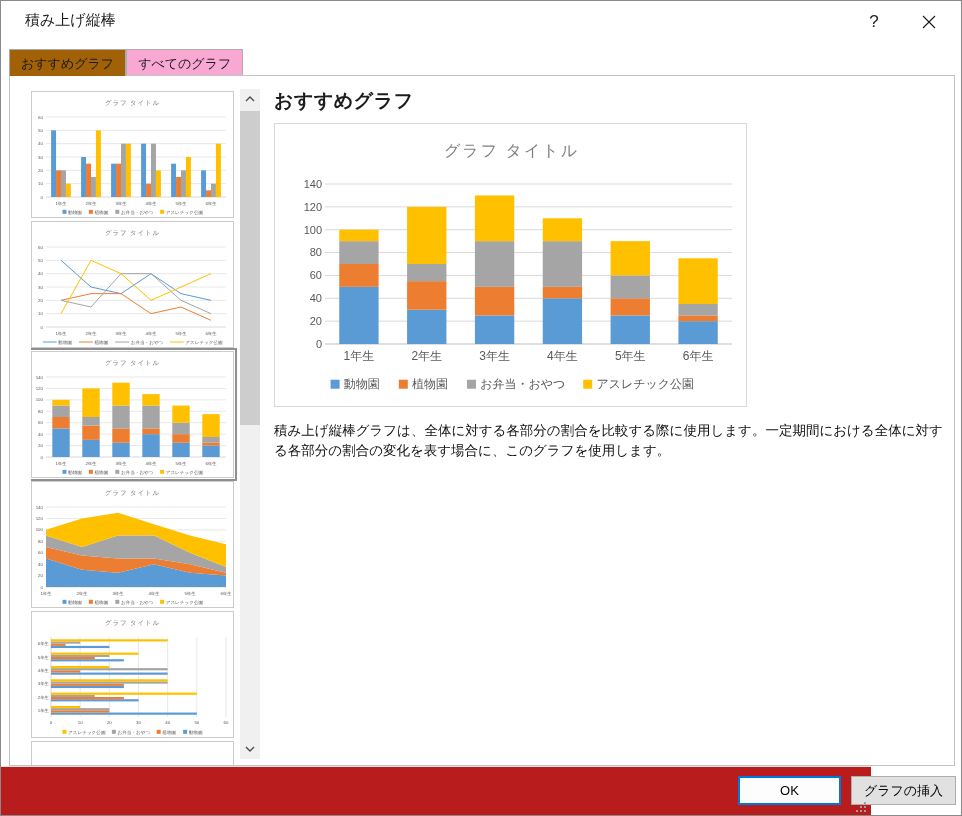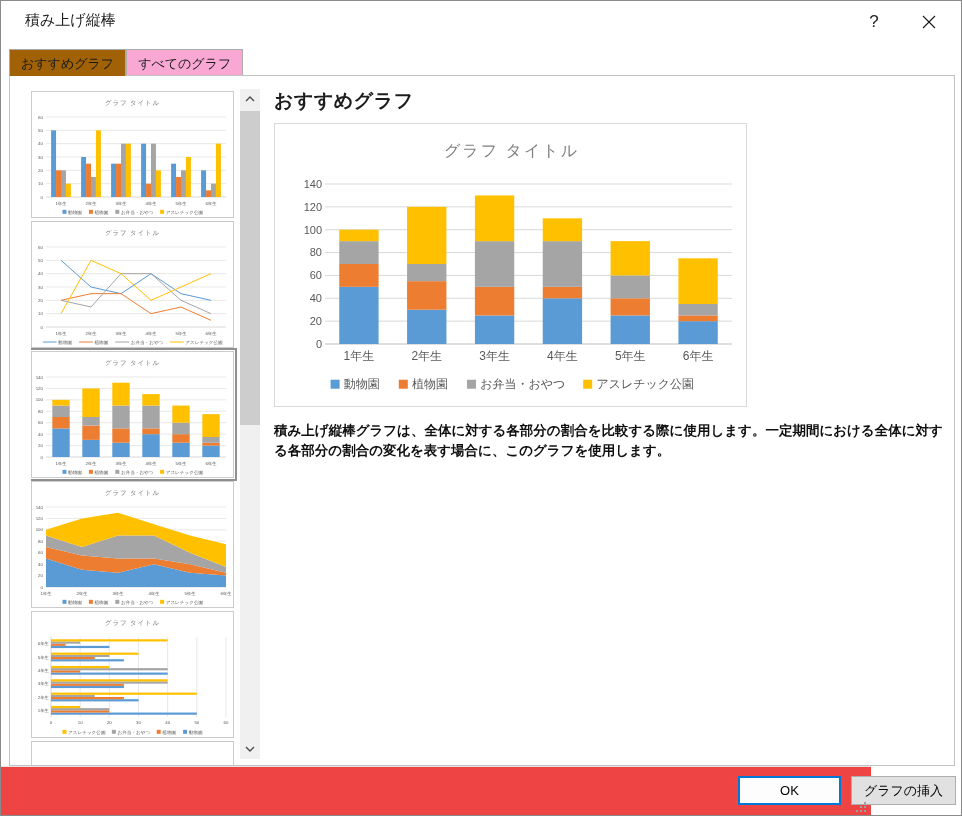--- a/index.html
+++ b/index.html
@@ -31,24 +31,24 @@
   
   .scrollbar { position:absolute; left:230px; top:13px; width:20px; height:670px; background:#f0f0f0; }
   .sb-btn { position:absolute; left:0; width:20px; height:20px; background:#f0f0f0; border:none; display:flex; align-items:center; justify-content:center; }
   .sb-up { top:0; } .sb-down { bottom:0; }
   .sb-thumb { position:absolute; left:0; top:22px; width:20px; height:314px; background:#cdcdcd; }
 
   
   .right-pane { position:absolute; left:264px; top:12px; width:676px; }
   .type-heading { font-size:19px; font-weight:bold; color:#1c1c1c; letter-spacing:0.5px; }
   .preview-box { margin-top:9px; width:473px; height:284px; border:1px solid #d9d9d9; background:#fff; padding:2px; }
-  .desc { margin-top:14px; font-size:13.5px; line-height:1.5; color:#101010; width:678px;font-weight:bold; }
-
-  
-  .footer { position:absolute; left:0; top:765px; width:870px; height:51px; background:#ef4444; border-top:1px solid #e3e3e3; }
+  .desc { margin-top:14px; font-size:13.5px; line-height:1.5; color:#101010; width:678px; }
+
+  
+  .footer { position:absolute; left:0; top:765px; width:870px; height:51px; background:#b91c1c; border-top:1px solid #e3e3e3; }
   .btn { position:absolute; top:9px; height:29px; font-size:13px; color:#000; cursor:default; }
   .btn-ok { left:737px; width:103px; background:#fdfdfd; border:2px solid #0078d7; }
   .btn-cancel { left:850px; width:105px; background:#e1e1e1; border:1px solid #adadad; }
   .grip { position:absolute; right:3px; bottom:3px; width:14px; height:14px; }
 
   svg text { font-family:"Liberation Sans", sans-serif; }
 </style>
 </head>
 <body>
 

